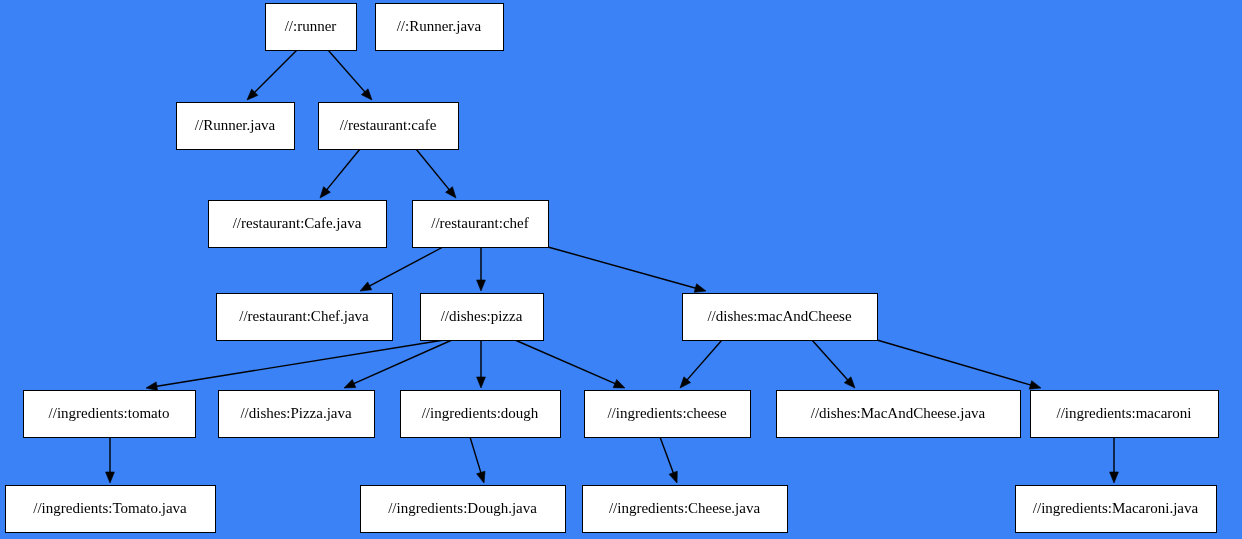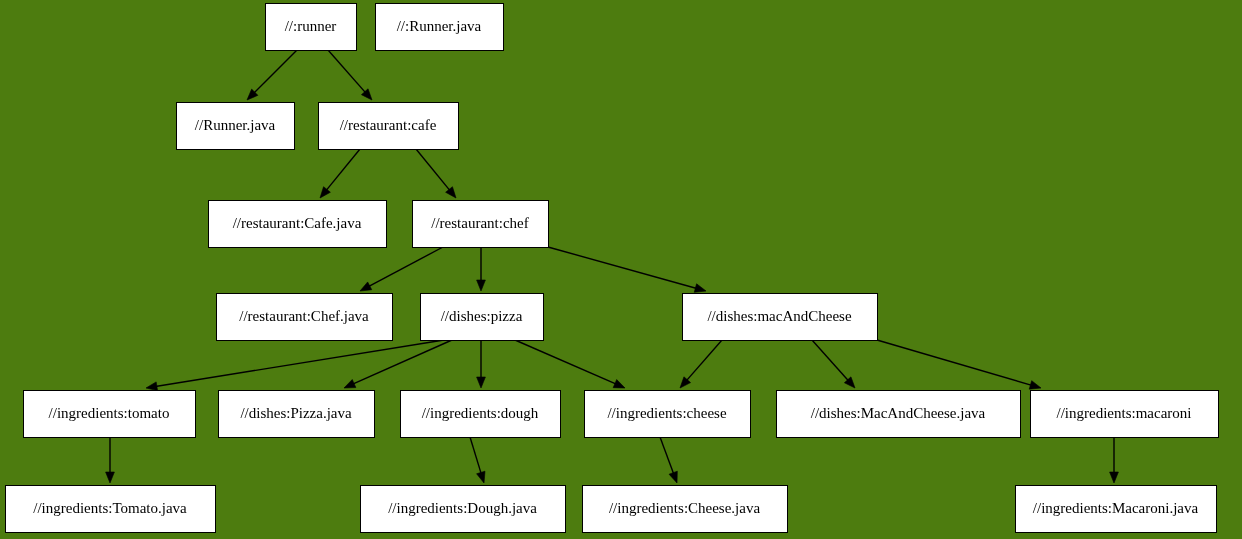--- a/index.html
+++ b/index.html
@@ -5,21 +5,21 @@
 <style>
   html, body {
     margin: 0;
     padding: 0;
     background: #ffffff;
   }
   #graph-root {
     position: relative;
     width: 1242px;
     height: 539px;
-    background: #4d7c0f;
+    background: #3b82f6;
     overflow: hidden;
     font-family: "Liberation Serif", "DejaVu Serif", serif;
   }
   svg#graph-canvas {
     display: block;
     width: 1242px;
     height: 539px;
   }
   .node-box {
     fill: #ffffff;

